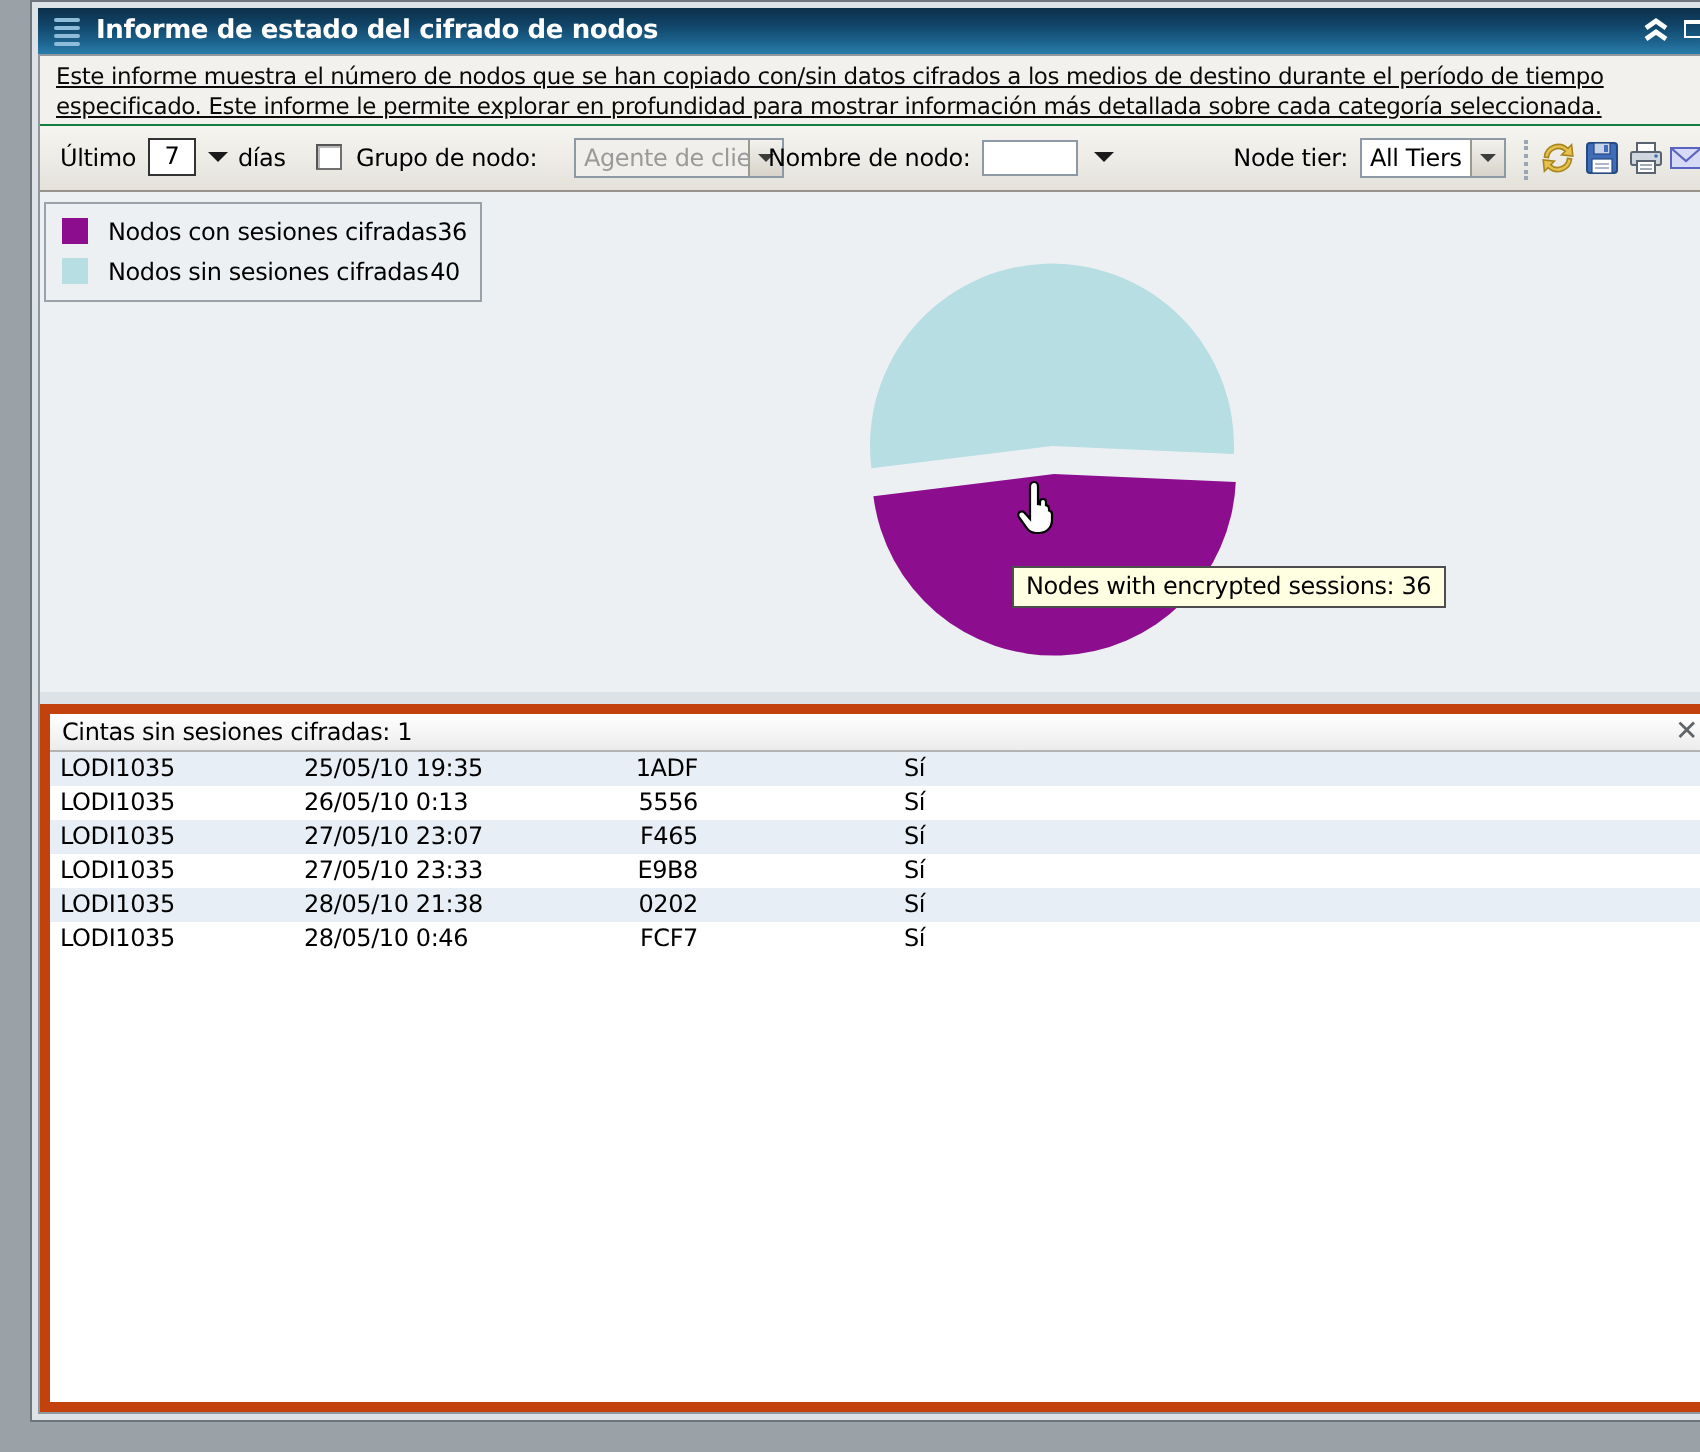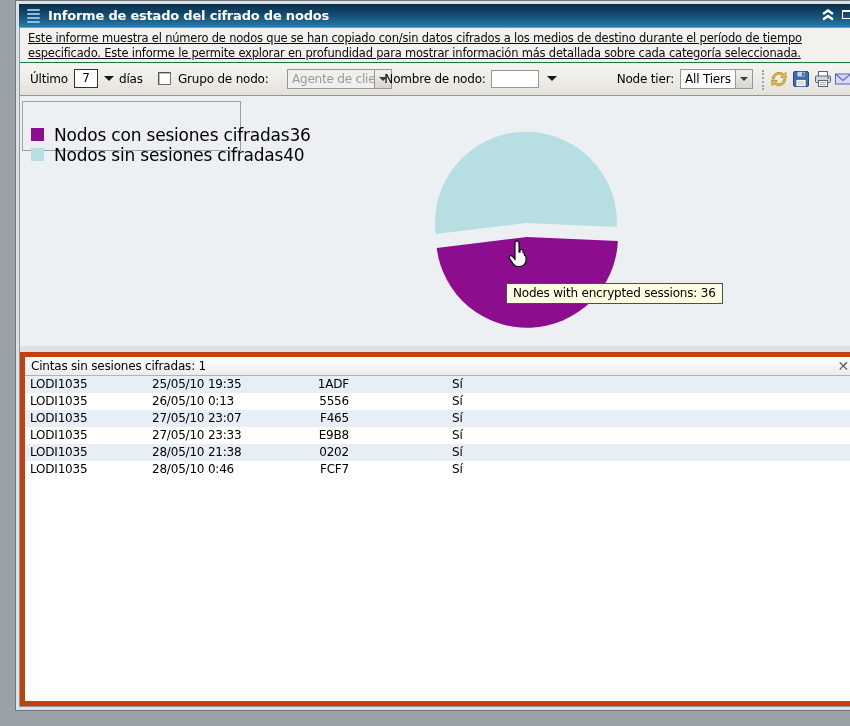--- a/index.html
+++ b/index.html
@@ -114,22 +114,22 @@
   .chart-area {
     position: relative;
     height: 250px;
     background: #edf0f3;
     overflow: hidden;
   }
   .legend {
     position: absolute; left: 2px; top: 5px;
     width: 219px; height: 50px;
     border: 1px solid #9aa1a8;
-    padding: 22px 8px;
-    font-size: 17px; letter-spacing: -0.2px;
+    padding: 3px 8px;
+    font-size: 12px; letter-spacing: -0.2px;
   }
   .legend-item { display: flex; align-items: center; height: 19px; margin: 1px 0; }
   .legend-item svg { flex: 0 0 auto; }
   .legend-item .ltext { margin-left: 10px; white-space: nowrap; }
   .legend-item .lval { margin-left: auto; padding-right: 2px; }
   .pie-svg { position: absolute; left: 0; top: 0; width: 838px; height: 250px; }
   .pie-svg path { cursor: pointer; }
   .cursor-svg { position: absolute; left: 487px; top: 144px; width: 22px; height: 28px; pointer-events: none; }
   .tooltip {
     position: absolute; left: 486px; top: 187px;
@@ -217,21 +217,21 @@
       <span class="checkbox"></span>
       <span class="lbl" style="left:158px">Grupo de nodo:</span>
 
       <span class="combo disabled" style="left:267px; width:105px;">
         <span class="cv">Agente de cliente</span>
         <span class="cbtn">
             <b></b>
           </span>
       </span>
 
-      <span class="lbl" style="left:364px; width:102px; text-align:center;">Nombre de nodo:</span>
+      <span class="lbl" style="left:364px; width:102px; text-align:left;">Nombre de nodo:</span>
       <input class="textbox" style="left: 471px; width: 48px;" value="">
       <span class="tri-down" style="left:527px; top:13px;"></span>
 
       <span class="lbl" style="left:588px; width:66px; text-align:right;">Node tier:</span>
       <span class="combo" style="left:660px; width:73px;">
         <span class="cv">All Tiers</span>
         <span class="cbtn">
             <b></b>
           </span>
       </span>

